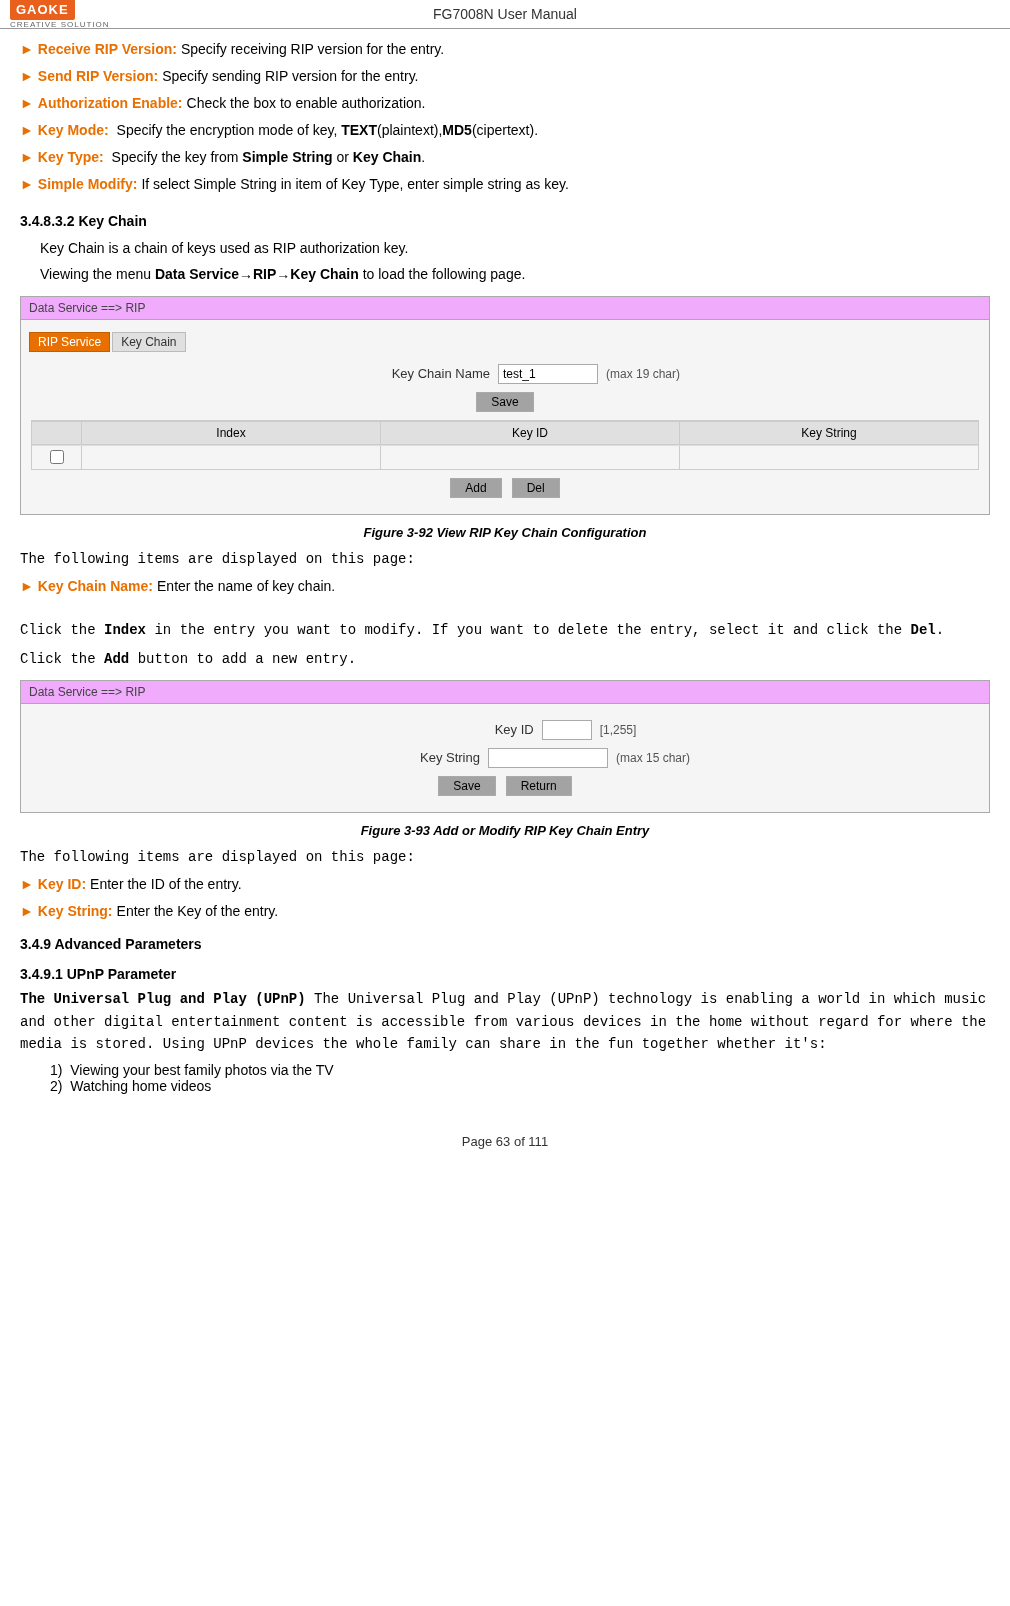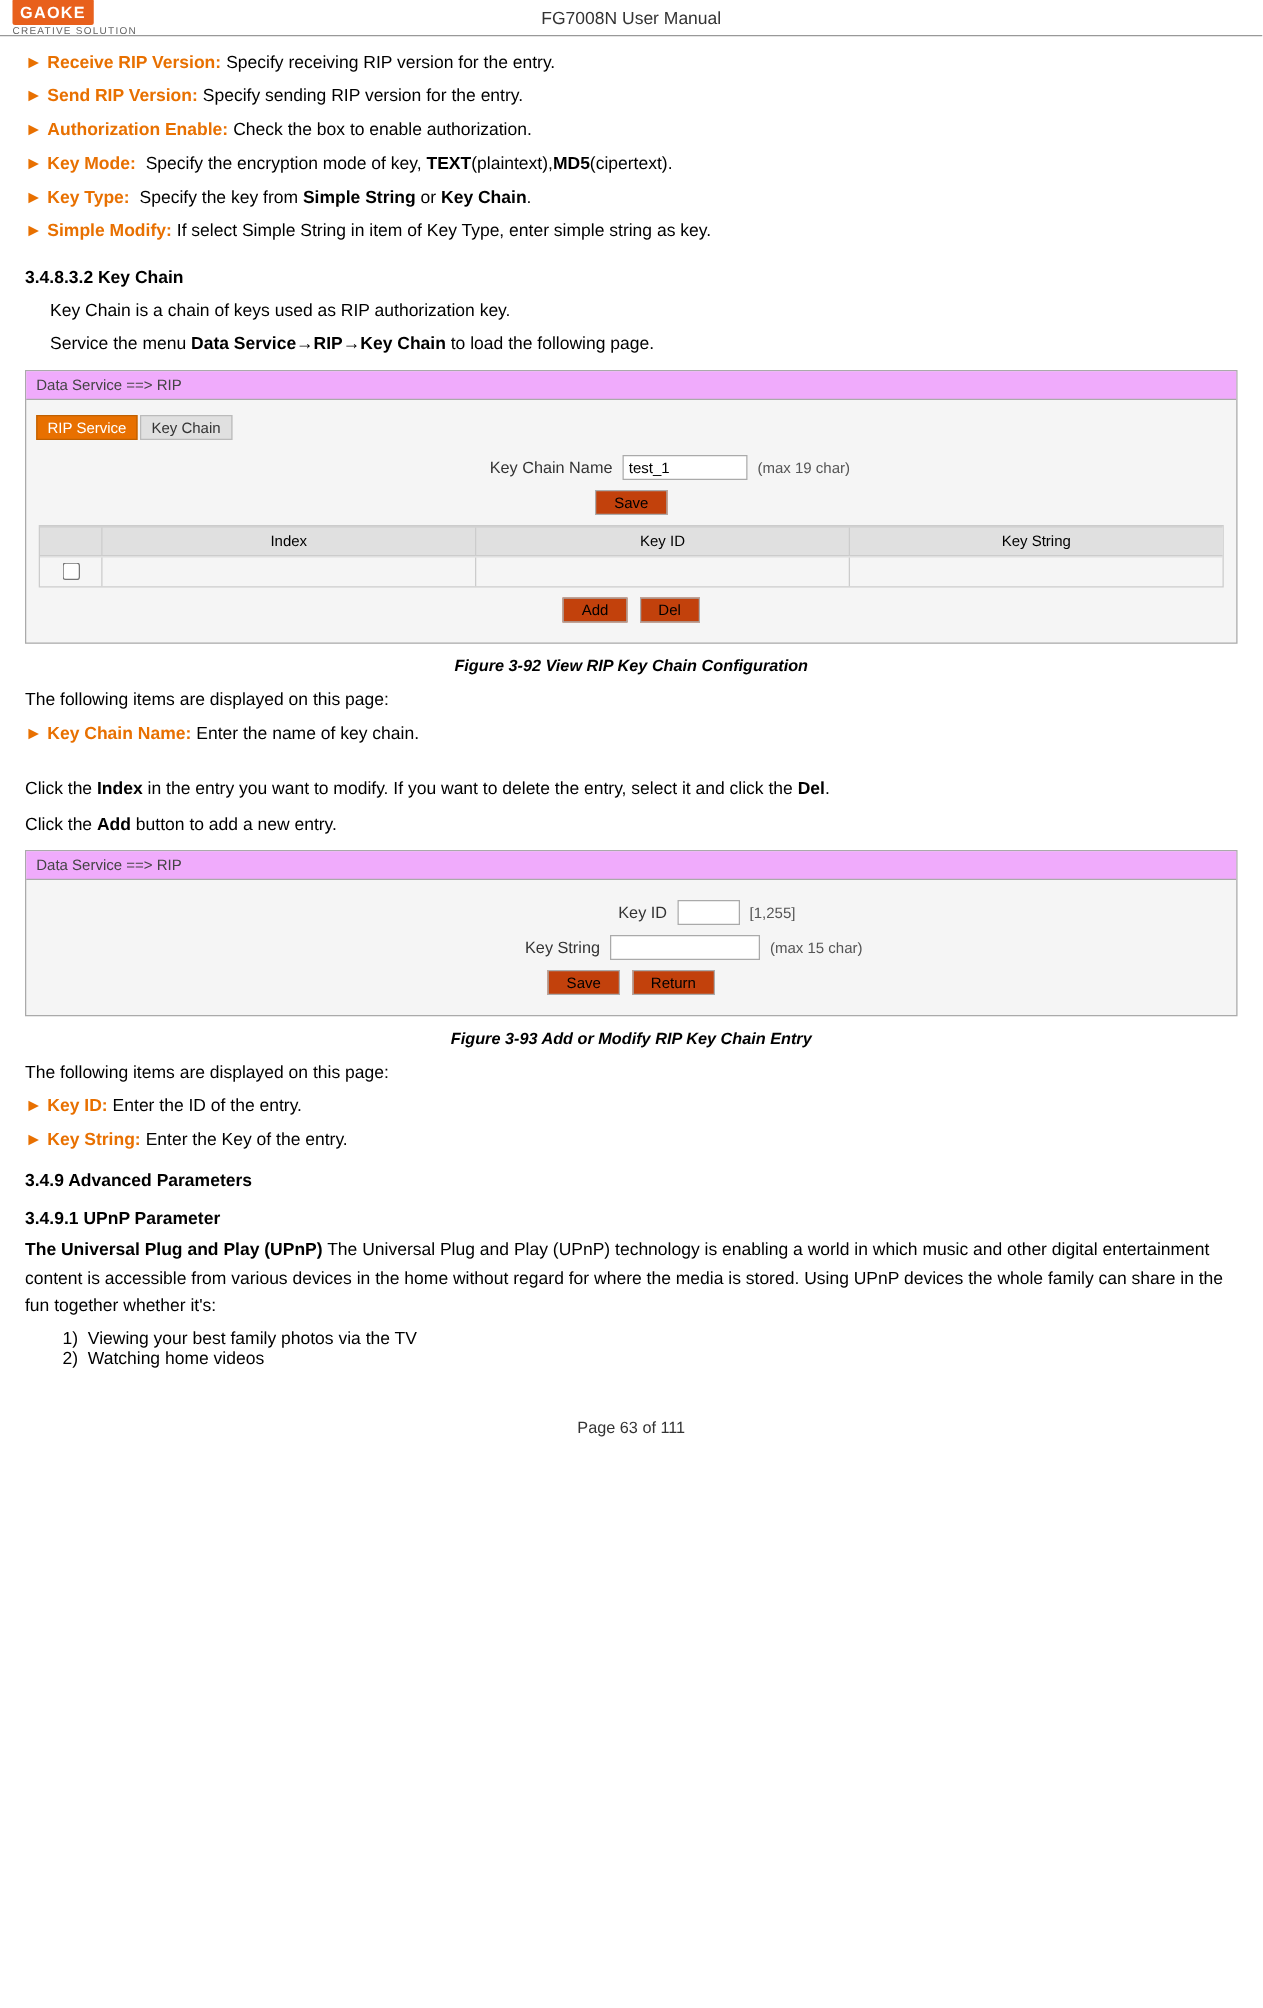--- a/index.html
+++ b/index.html
@@ -131,21 +131,21 @@
       padding: 2px 4px;
       font-size: 12px;
       width: 100px;
     }
     .form-hint {
       font-size: 12px;
       color: #555;
     }
     .btn {
       border: 1px solid #aaa;
-      background: #c2410c;
+      background: #a3a3a3;
       padding: 2px 14px;
       font-size: 12px;
       cursor: pointer;
     }
     .table-section {
       margin: 6px 10px;
       border: 1px solid #ccc;
     }
     .table-row-header {
       display: flex;
@@ -183,20 +183,21 @@
     .figure-caption {
       text-align: center;
       font-weight: bold;
       font-size: 13px;
       margin: 8px 0;
       font-style: italic;
     }
     .para {
       margin-bottom: 6px;
       line-height: 1.6;
+      font-family: Liberation Mono, monospace;
     }
     .section-39 {
       font-weight: bold;
       margin: 14px 0 6px 0;
     }
     .indent {
       margin-left: 30px;
     }
     .page-footer {
       text-align: center;
@@ -261,21 +262,21 @@
       <span class="list-bullet">►</span>
       <span class="list-label">Simple Modify:</span>
       <span class="list-desc">If select Simple String in item of Key Type, enter simple string as key.</span>
     </div>
   </div>
 
   
   <div class="section-heading">3.4.8.3.2 Key Chain</div>
   <div class="section-sub">Key Chain is a chain of keys used as RIP authorization key.</div>
   <div class="section-sub">
-    <span>Service the menu </span><strong>Data Service→RIP→Key Chain</strong><span> to load the following page.</span>
+    <span>Viewing the menu </span><strong>Data Service→RIP→Key Chain</strong><span> to load the following page.</span>
   </div>
 
   
   <div class="panel">
     <div class="panel-header">Data Service ==&gt; RIP</div>
     <div class="panel-body">
       <div class="tab-bar">
         <div class="tab-active">RIP Service</div>
         <div class="tab-inactive">Key Chain</div>
       </div>

